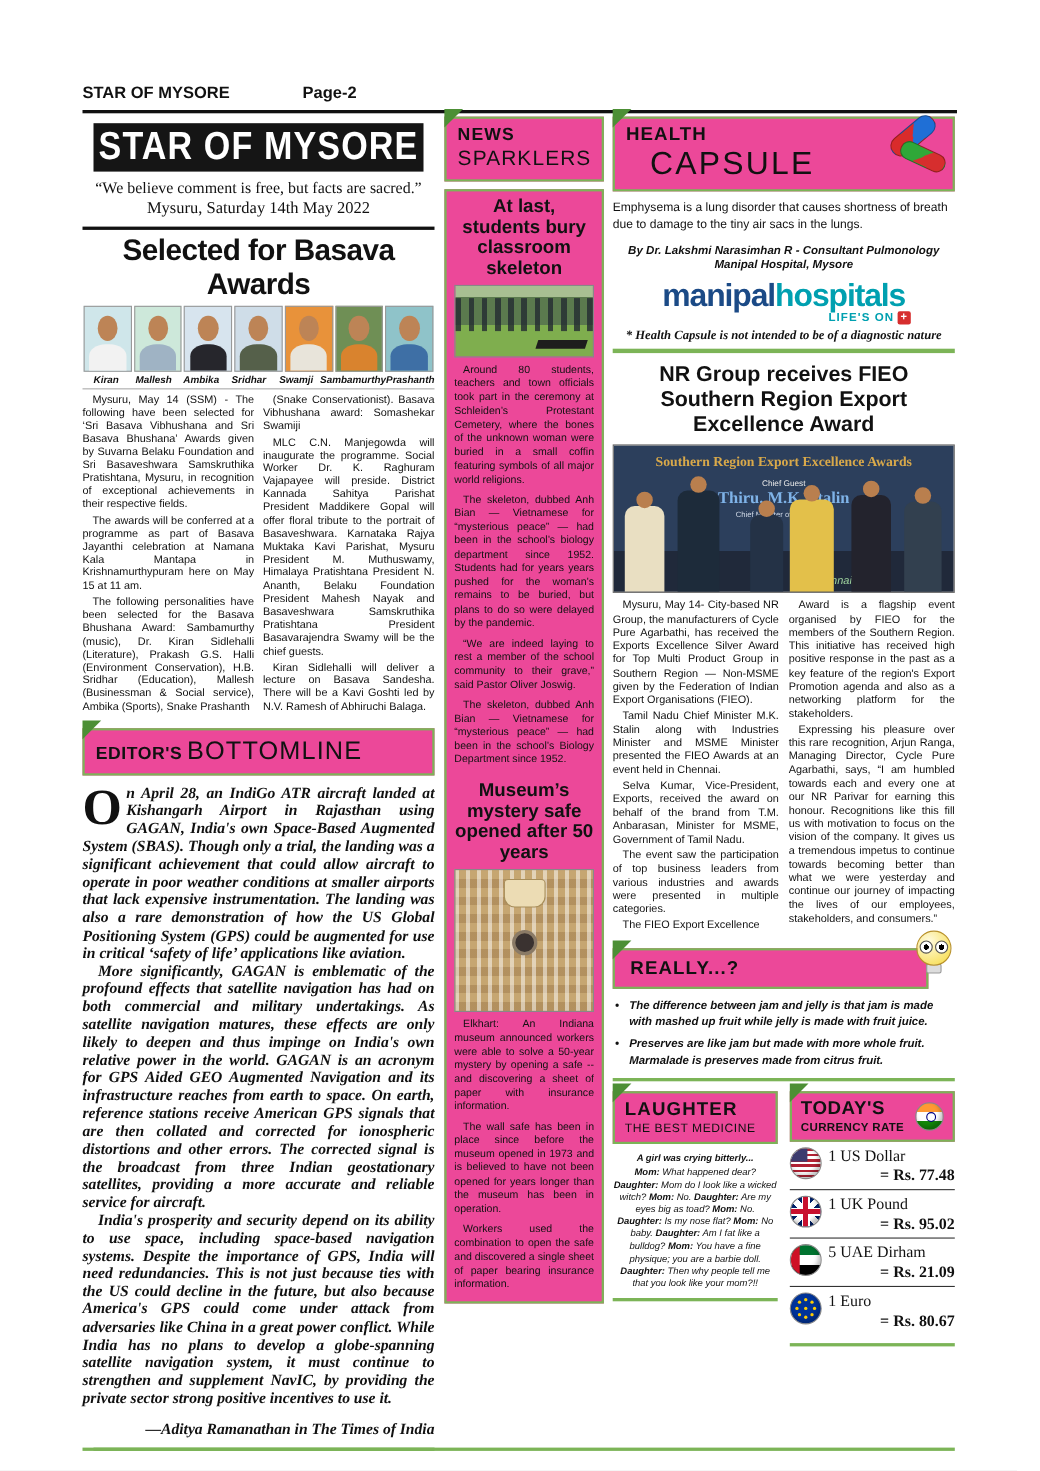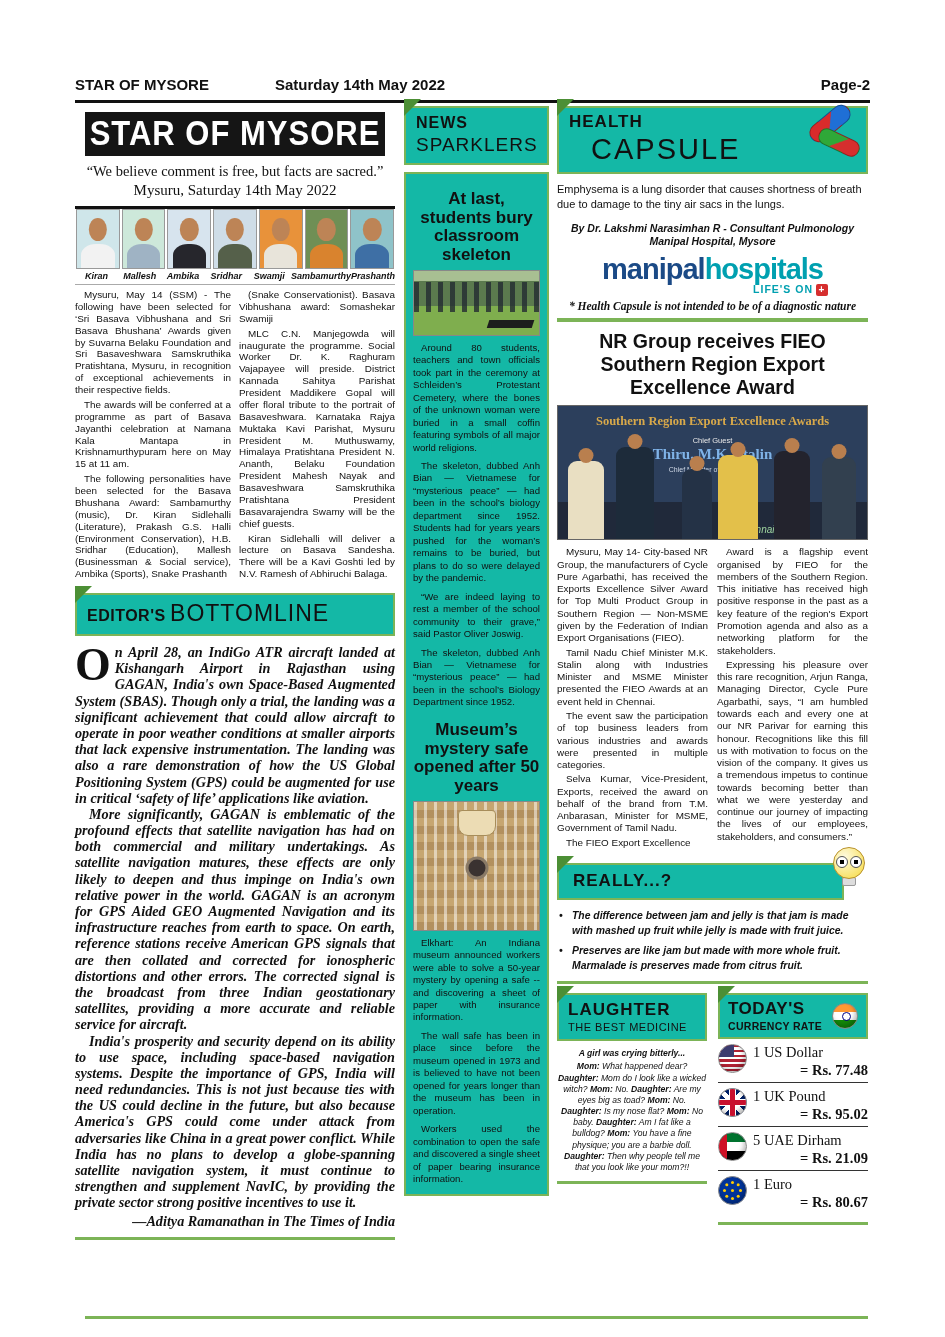--- a/index.html
+++ b/index.html
@@ -34,39 +34,39 @@
   .ph4{background:#cfdde8}.ph4::before{background:#55604a}
   .ph5{background:#e8923a}.ph5::before{background:#e8e4da}
   .ph6{background:#6f8f55}.ph6::before{background:#d9832e}
   .ph7{background:#8fc3c9}.ph7::before{background:#3e6fa5}
   .photo-names{display:flex;margin:2px 0 4px;border-bottom:1px solid #aaa;padding-bottom:3px;}
   .photo-names span{flex:1;text-align:center;font-size:9px;font-weight:bold;font-style:italic;white-space:nowrap;overflow:visible;}
   .body-cols{display:flex;gap:8px;margin-top:4px;}
   .body-col{width:156px;font-size:9.9px;line-height:1.2;text-align:justify;}
   .body-col p{margin:0 0 3px;text-indent:9px;}
   
-  .gbox{border:2px solid #7cb457;position:relative;background:#14b8a6;}
+  .gbox{border:2px solid #7cb457;position:relative;background:#ec4899;}
   .corner{position:absolute;top:-9px;left:-2px;width:0;height:0;
           border-top:17px solid #4c8f35;border-right:17px solid transparent;}
   
   .ed-hdr{margin-top:10px;padding:5px 10px 7px;}
   .ed-bold{font-size:16px;font-weight:bold;letter-spacing:.5px;}
   .ed-light{font-size:23px;letter-spacing:1px;}
   .ed-text{margin-top:8px;font-family:"Liberation Serif",serif;font-style:italic;font-weight:bold;
            font-size:14.2px;line-height:1.14;text-align:justify;}
   .ed-text p{margin:0;text-indent:14px;}
   .ed-text p.drop{text-indent:0;}
   .ed-text p.drop::first-letter{float:left;font-size:46px;line-height:37px;padding:2px 4px 0 0;font-style:normal;}
-  .ed-byline{text-align:right;margin-top:2px;}
+  .ed-byline{text-align:right;margin-top:12px;}
   .hr-green{border:none;border-top:3px solid #7cb457;margin:8px 0 0;}
   
   .news-hdr{padding:6px 10px 7px;}
   .news-bold{display:block;font-size:16px;font-weight:bold;letter-spacing:1px;}
   .news-light{display:block;font-size:19px;letter-spacing:1px;margin-top:2px;}
-  .article-box{margin-top:7px;padding:14px 7px 8px;}
+  .article-box{margin-top:7px;padding:3px 7px 8px;}
   .mid-headline{font-size:17px;font-weight:bold;text-align:center;line-height:1.1;margin:2px 0 5px;}
   .mid-text p{font-size:9.6px;line-height:1.3;text-align:justify;margin:6px 0 0;text-indent:8px;}
   .photo-skel{height:64px;position:relative;overflow:hidden;border:1px solid #888;
        background:linear-gradient(180deg,#a8bf92 0 16%,#5b7a4e 16% 55%,#7fae4e 55%);}
   .photo-skel::before{content:"";position:absolute;top:18%;left:0;right:0;height:46%;
        background:repeating-linear-gradient(90deg,#232b31 0 5px,transparent 5px 12px);opacity:.8;}
   .photo-skel::after{content:"";position:absolute;right:5%;bottom:10%;width:36%;height:13%;
        background:#1d1d1d;transform:skewX(-18deg);}
   .photo-safe{height:128px;position:relative;overflow:hidden;border:1px solid #888;margin-top:5px;
        background:#c6a671;
@@ -171,32 +171,32 @@
       border:1.5px solid #000080;}
   .today-flag{width:24px;height:24px;}
 </style>
 </head>
 <body>
 
 <div class="page">
 
   <div class="top-hdr">
     <span class="hdr-paper">STAR OF MYSORE</span>
-    <span class="hdr-date">Saturday 14th May 2022</span>
     <span class="hdr-page">Page-2</span>
   </div>
 
   <div class="col-left">
 
     <div class="mast-box">
       <span class="mast-title">STAR OF MYSORE</span>
     </div>
     <div class="mast-quote">“We believe comment is free, but facts are sacred.”</div>
     <div class="mast-date">Mysuru, Saturday 14th May 2022</div>
 
+    <div class="basava-headline">Selected for Basava Awards</div>
 
     <div class="photo-strip">
       <div class="photo ph1"></div>
       <div class="photo ph2"></div>
       <div class="photo ph3"></div>
       <div class="photo ph4"></div>
       <div class="photo ph5"></div>
       <div class="photo ph6"></div>
       <div class="photo ph7"></div>
     </div>
@@ -303,22 +303,22 @@
       <span class="fig fig4"></span>
       <span class="fig fig5"></span>
       <span class="fig fig6"></span>
     </div>
 
 
     <div class="nr-cols">
       <div class="nr-col">
           <p>Mysuru, May 14- City-based NR Group, the manufacturers of Cycle Pure Agarbathi, has received the Exports Excellence Silver Award for Top Multi Product Group in Southern Region — Non-MSME given by the Federation of Indian Export Organisations (FIEO).</p>
           <p>Tamil Nadu Chief Minister M.K. Stalin along with Industries Minister and MSME Minister presented the FIEO Awards at an event held in Chennai.</p>
+          <p>Selva Kumar, Vice-President, Exports, received the award on behalf of the brand from T.M. Anbarasan, Minister for MSME, Government of Tamil Nadu.</p>
           <p>The event saw the participation of top business leaders from various industries and awards were presented in multiple categories.</p>
-          <p>Selva Kumar, Vice-President, Exports, received the award on behalf of the brand from T.M. Anbarasan, Minister for MSME, Government of Tamil Nadu.</p>
           <p>The FIEO Export Excellence</p>
         </div>
       <div class="nr-col">
           <p>Award is a flagship event organised by FIEO for the members of the Southern Region. This initiative has received high positive response in the past as a key feature of the region's Export Promotion agenda and also as a networking platform for the stakeholders.</p>
           <p>Expressing his pleasure over this rare recognition, Arjun Ranga, Managing Director, Cycle Pure Agarbathi, says, “I am humbled towards each and every one at our NR Parivar for earning this honour. Recognitions like this fill us with motivation to focus on the vision of the company. It gives us a tremendous impetus to continue towards becoming better than what we were yesterday and continue our journey of impacting the lives of our employees, stakeholders, and consumers.”</p>
         </div>
     </div>
 
     <div class="really-wrap">
       <div class="gbox really-hdr">

